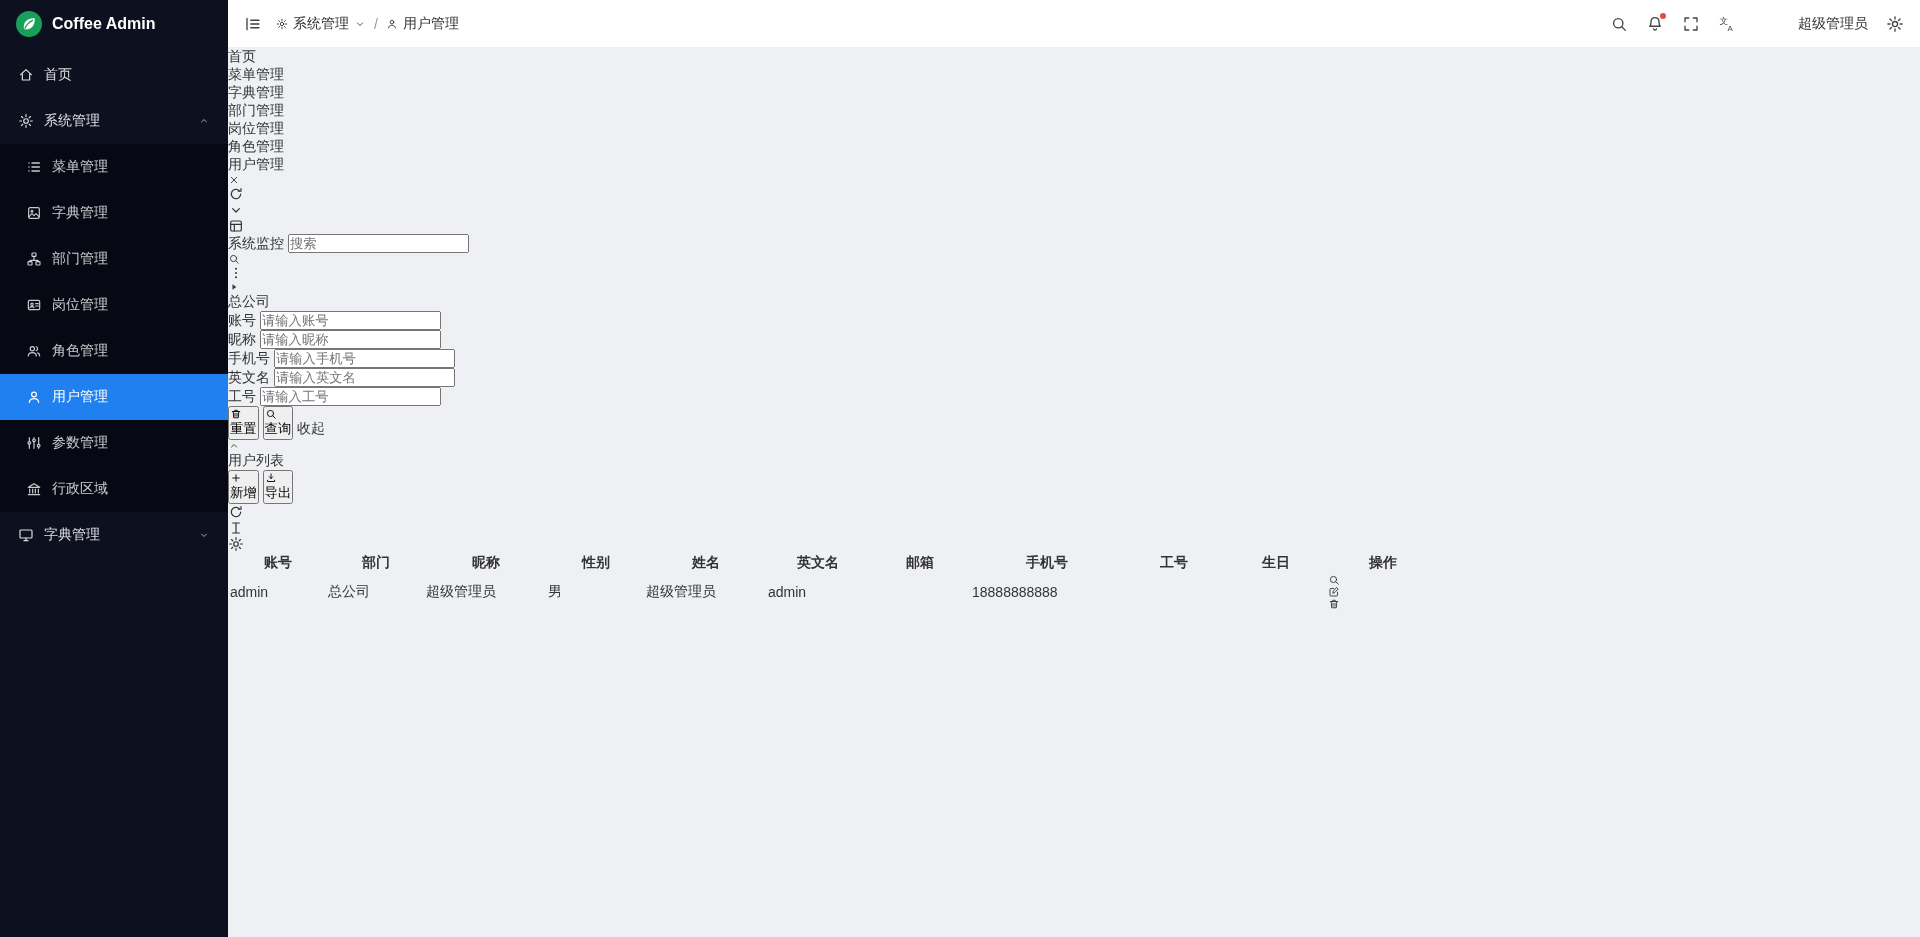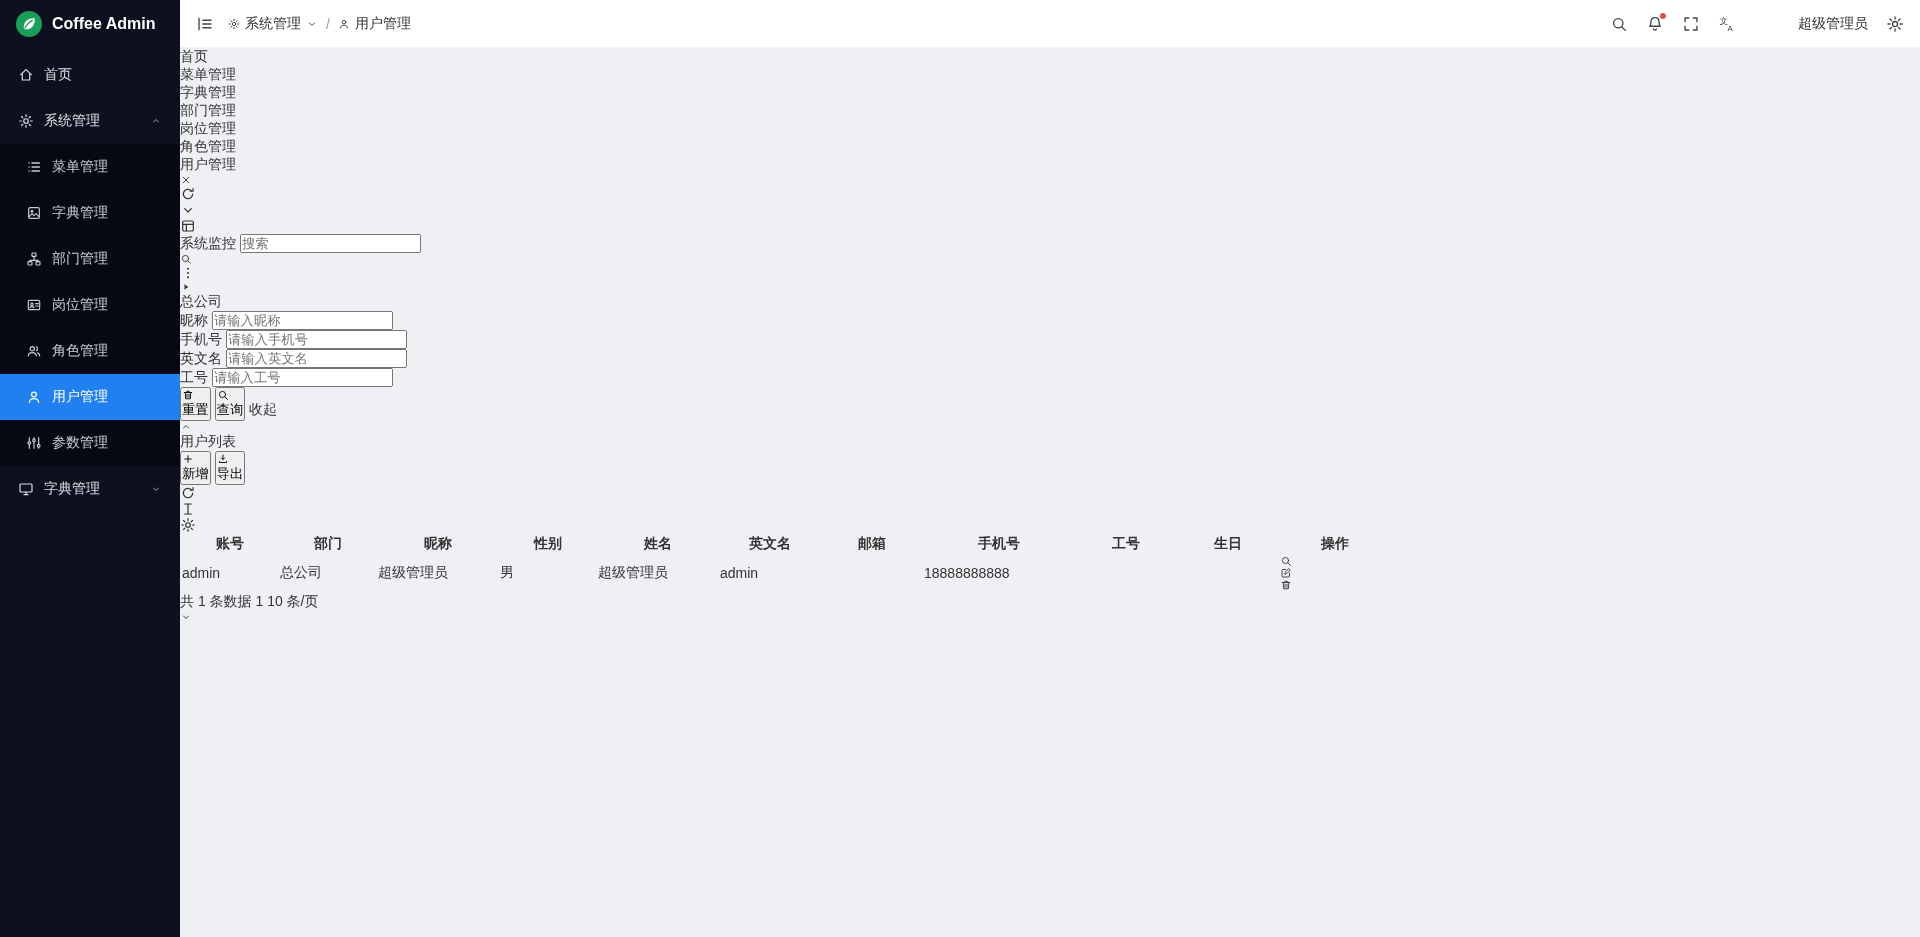--- a/index.html
+++ b/index.html
@@ -5,21 +5,21 @@
   * { margin:0; padding:0; box-sizing:border-box; }
   html,body { width:1920px; height:937px; overflow:hidden; }
   body { font-family:"Liberation Sans","DejaVu Sans",sans-serif; font-size:14px; color:#333; background:#eef0f4; }
   svg.ic { width:16px; height:16px; display:block; fill:none; stroke:currentColor; stroke-width:1.8; stroke-linecap:round; stroke-linejoin:round; }
   svg.ic.sm { width:12px; height:12px; }
   svg.ic.lg { width:18px; height:18px; }
 
   .app { display:flex; width:100%; height:100%; }
 
   
-  .sidebar { width:180px; flex-shrink:0; background:#0c101f; color:rgba(255,255,255,.86); display:flex; flex-direction:column; }
+  .sidebar { width:228px; flex-shrink:0; background:#0c101f; color:rgba(255,255,255,.86); display:flex; flex-direction:column; }
   .logo { height:48px; display:flex; align-items:center; gap:10px; padding:0 16px; flex-shrink:0; cursor:pointer; }
   .logo-badge svg { width:26px; height:26px; display:block; }
   .logo-text { color:#fff; font-weight:bold; font-size:16px; white-space:nowrap; }
   .menu { flex:1; overflow:hidden; padding-top:4px; }
   .menu-item { height:46px; display:flex; align-items:center; gap:10px; padding:0 18px; cursor:pointer; font-size:14px; white-space:nowrap; }
   .menu-item .chev { margin-left:auto; opacity:.8; }
   .submenu { background:#060913; }
   .submenu .menu-item { padding-left:26px; color:rgba(255,255,255,.78); }
   .menu-item.active { background:#2080f0; color:#fff; }
 
@@ -202,20 +202,28 @@
           <span>
               <svg class="ic" viewBox="0 0 24 24">
                 <path d="M5 4v5M5 14.5v5.5M12 4v1.5M12 10.5v9.5M19 4v9.5M19 18.5V20"></path>
                 <circle cx="5" cy="11.8" r="2"></circle>
                 <circle cx="12" cy="8" r="2"></circle>
                 <circle cx="19" cy="16" r="2"></circle>
               </svg>
             </span>
           <span>参数管理</span>
         </div>
+        <div class="menu-item">
+          <span>
+              <svg class="ic" viewBox="0 0 24 24">
+                <path d="M3.5 9.5 12 4l8.5 5.5M5.5 12v6M10 12v6M14 12v6M18.5 12v6M3.5 20.5h17M5 9.5h14"></path>
+              </svg>
+            </span>
+          <span>行政区域</span>
+        </div>
       </div>
       <div class="menu-item">
         <span>
             <svg class="ic" viewBox="0 0 24 24">
               <rect x="3" y="4.5" width="18" height="12" rx="1.5"></rect>
               <path d="M9 20.5h6M12 16.5v4"></path>
             </svg>
           </span>
         <span>字典管理</span>
         <span class="chev">
@@ -355,20 +363,24 @@
                 </svg></span>
             <span>总公司</span>
           </div>
         </div>
       </section>
 
       <div class="right-col">
 
         <section class="card search-card">
           <div class="form-grid">
+            <div class="form-item">
+              <label>账号</label>
+              <input placeholder="请输入账号" style="">
+            </div>
             <div class="form-item">
               <label>昵称</label>
               <input placeholder="请输入昵称" style="">
             </div>
             <div class="form-item">
               <label>手机号</label>
               <input placeholder="请输入手机号" style="">
             </div>
             <div class="form-item">
               <label>英文名</label>
@@ -490,27 +502,17 @@
                 </td>
               </tr>
             </tbody>
           </table>
 
           <div class="h-scrollbar">
             <span class="thumb"></span>
           </div>
         </section>
 
-        <div class="pagination">
-          <span>共 1 条数据</span>
-          <span class="page-num">1</span>
-          <span class="page-size">
-            <span>10 条/页</span>
-            <span><svg class="ic sm" viewBox="0 0 24 24">
-                  <path d="M7 10l5 5 5-5"></path>
-                </svg></span>
-          </span>
-        </div>
 
       </div>
     </div>
   </div>
 </div>
 
 </body></html>

